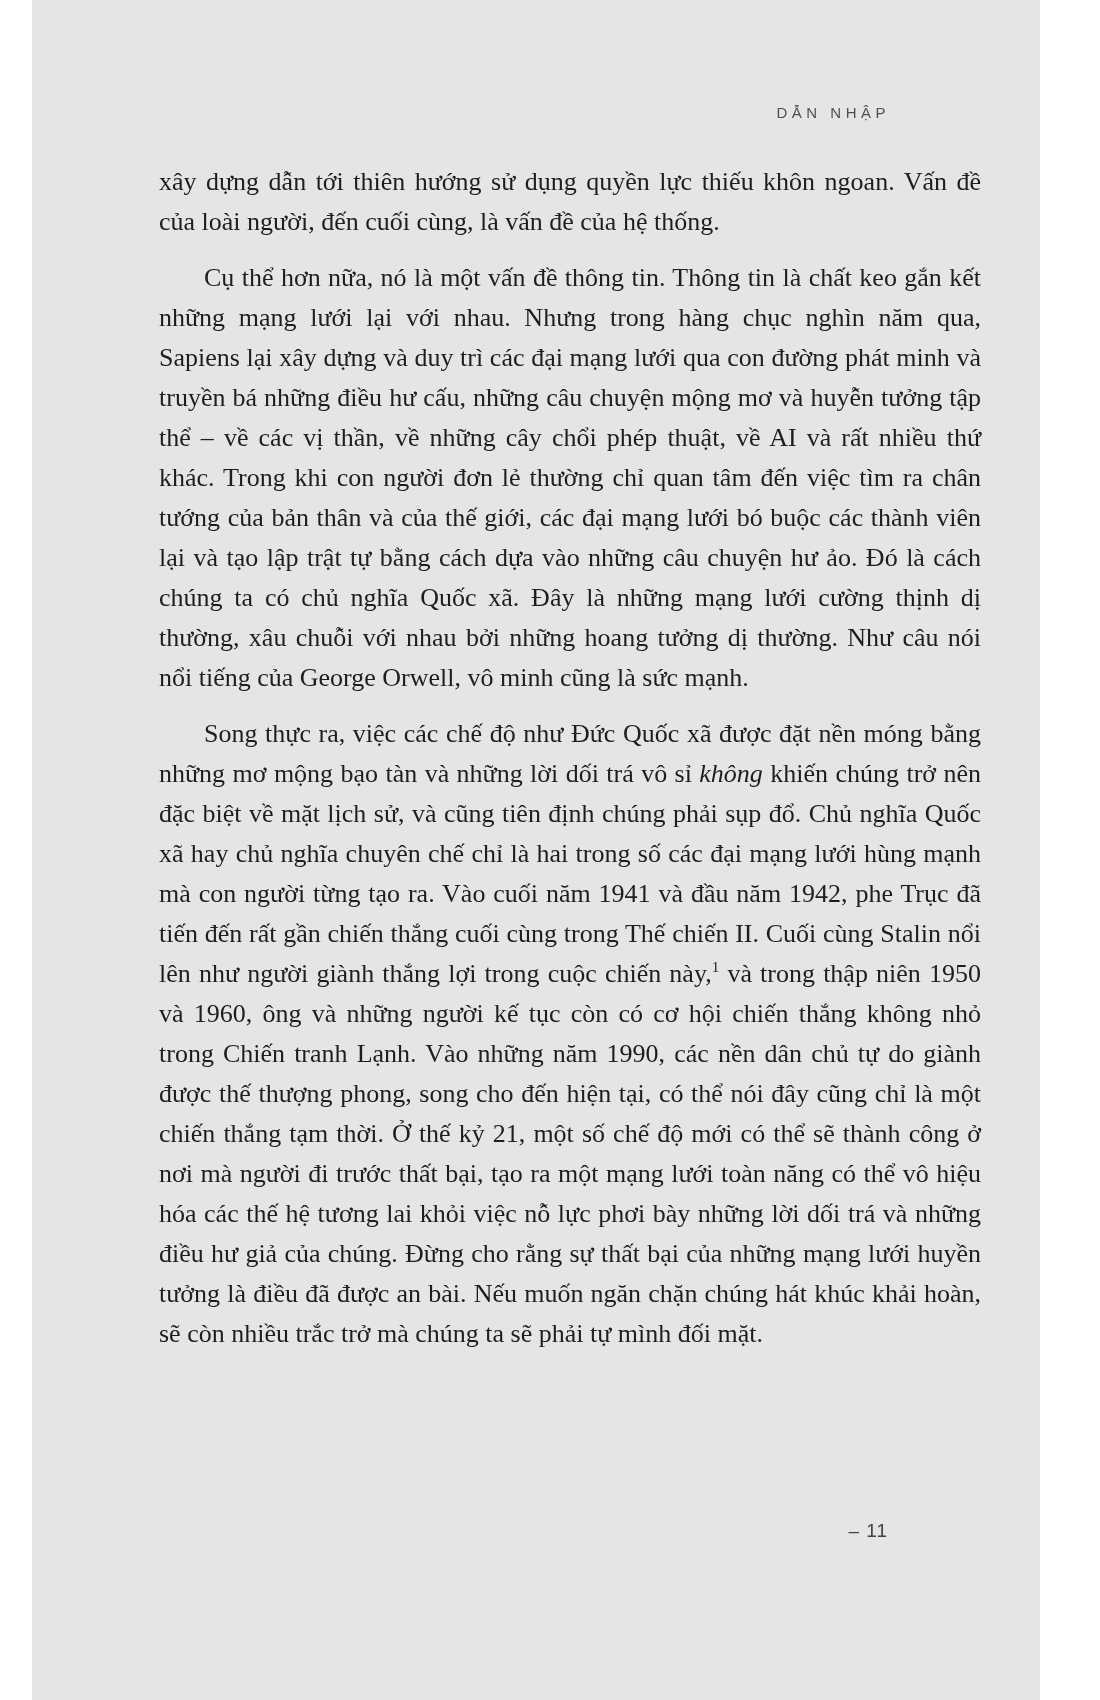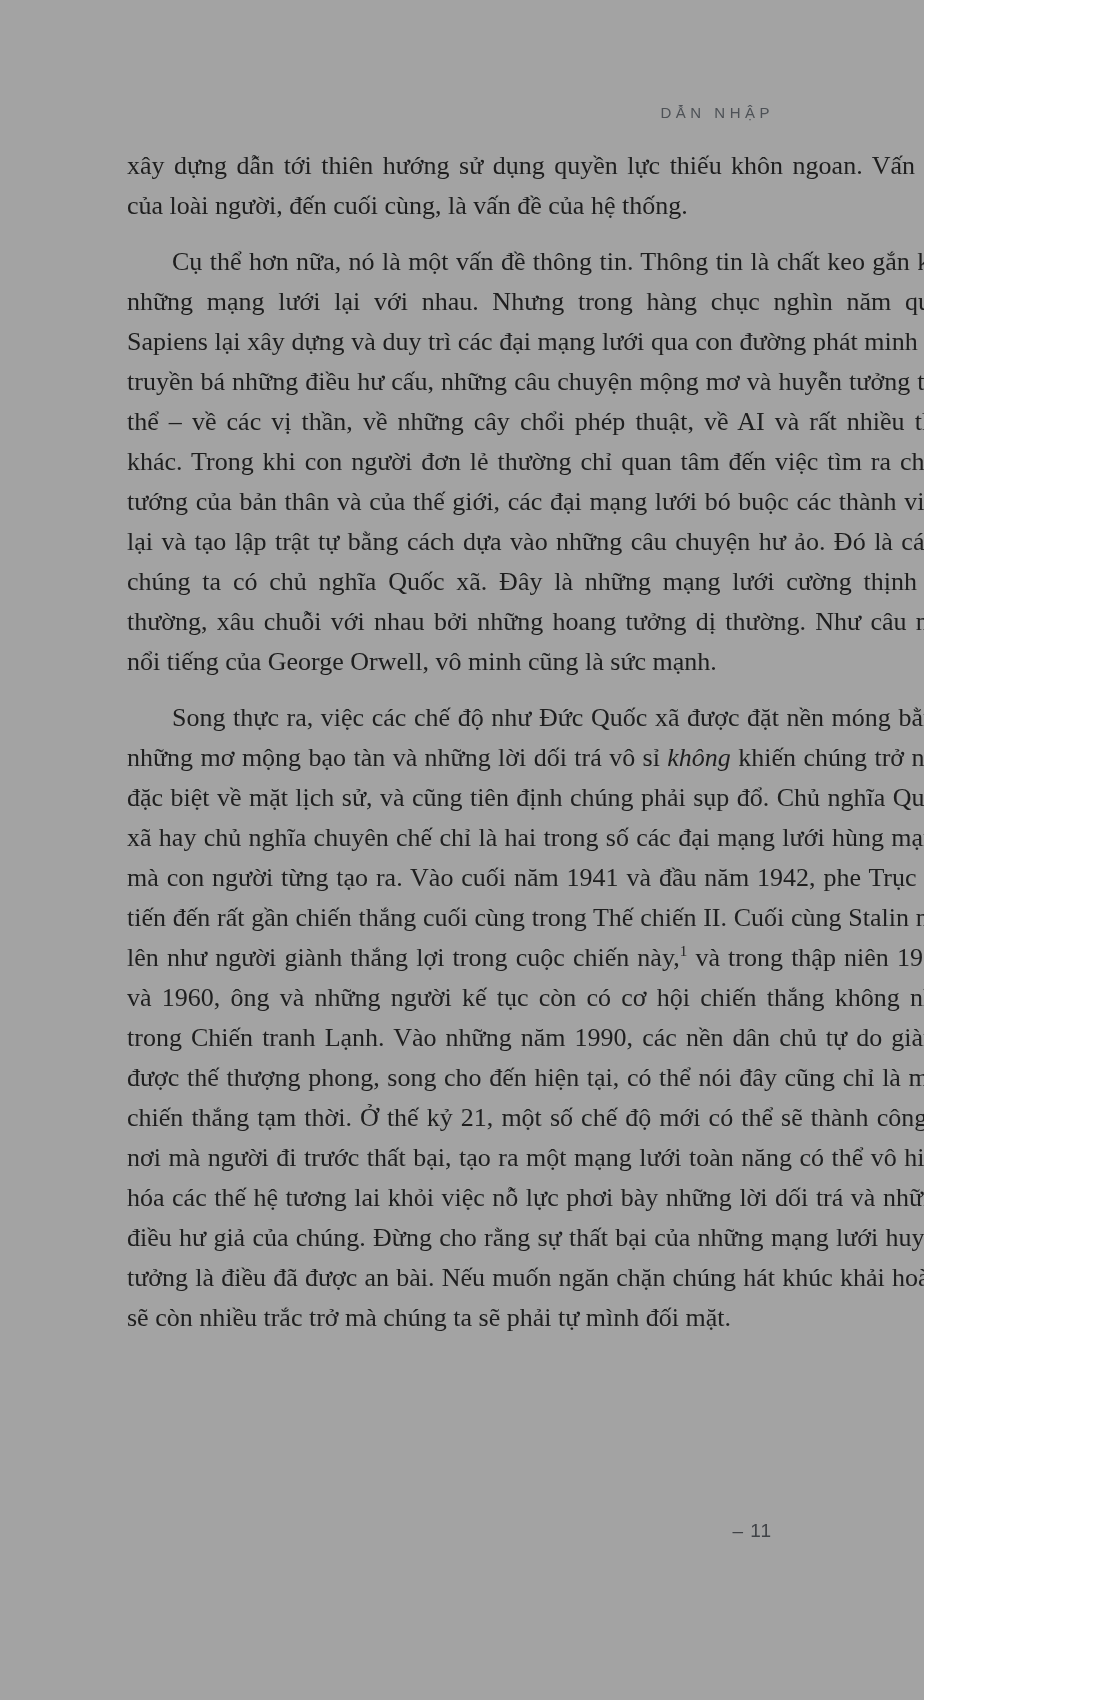--- a/index.html
+++ b/index.html
@@ -2,39 +2,40 @@
 <html><head>
 <meta charset="utf-8">
 <style>
   html, body {
     margin: 0;
     padding: 0;
     background: #ffffff;
   }
   .page {
     position: relative;
-    width: 924px;
+    width: 1008px;
     height: 1700px;
-    background: #a3a3a3;
+    background: #e5e5e5;
     overflow: hidden;
+    margin-left: 32px;
   }
   .running-head {
     position: absolute;
     top: 104px;
     right: 150px;
     font-family: "Liberation Sans", sans-serif;
     font-size: 15px;
     font-weight: 400;
     letter-spacing: 4.5px;
     color: #4d5156;
     text-align: right;
   }
   .body-text {
     position: absolute;
-    top: 146px;
+    top: 162px;
     left: 127px;
     width: 822px;
     font-family: "Liberation Serif", serif;
     font-size: 26px;
     line-height: 40px;
     color: #1e1e1e;
     text-align: justify;
   }
   .para {
     margin: 0;

